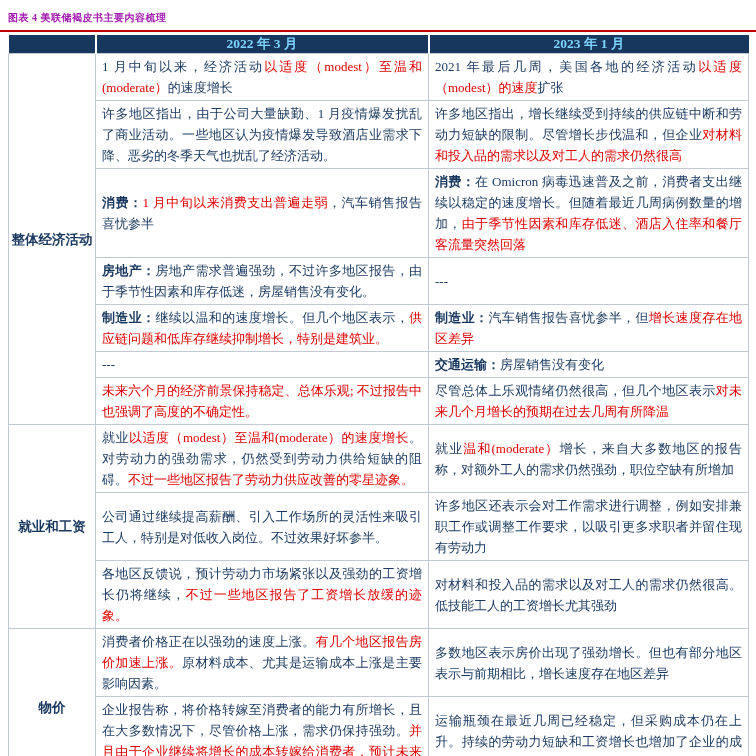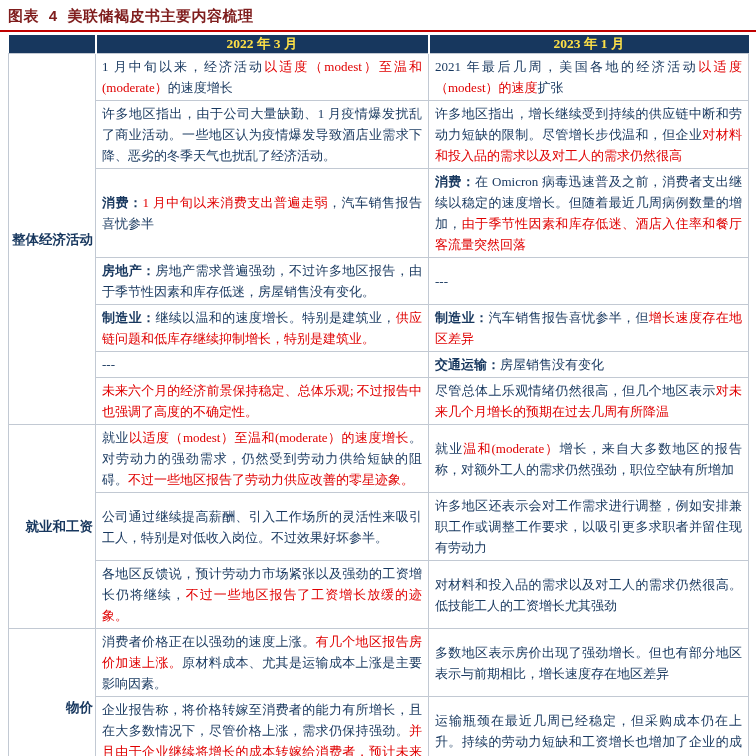--- a/index.html
+++ b/index.html
@@ -3,64 +3,63 @@
 <meta charset="utf-8">
 <style>
   * { margin:0; padding:0; box-sizing:border-box; }
   html,body { width:756px; height:756px; background:#ffffff; overflow:hidden; }
   body {
     font-family:"Liberation Serif","DejaVu Serif",serif;
     color:#17375E;
     padding:8px 8px 0 8px;
   }
   .chart-title {
-    font-size:15px;
+    font-size:10px;
     font-weight:bold;
-    color:#7f1d1d;
+    color:#a21caf;
     letter-spacing:0.5px;
     padding-left:0px;
     line-height:19px;
-    font-family:Liberation Mono, monospace;
   }
   .title-rule {
     height:2px;
     background:#C00000;
     margin:3px -8px 3px -8px;
   }
   table {
     border-collapse:collapse;
     table-layout:fixed;
     width:740px;
   }
   col.c-cat { width:87px; }
   col.c-mar { width:333px; }
   col.c-jan { width:320px; }
   thead th {
     background:#17375E;
-    color:#fde047;
+    color:#7dd3fc;
     font-size:13.5px;
     font-weight:bold;
     height:17px;
     vertical-align:middle;
     border:none;
   }
   thead th.sep { border-left:2px solid #ffffff; }
   tbody td {
     border:1px solid #C2C9D3;
     font-size:13px;
     line-height:21px;
     padding:2px 6px;
     vertical-align:middle;
     text-align:justify;
     color:#17375E;
   }
   tbody td.cat {
     font-size:13.5px;
     font-weight:bold;
-    text-align:right;
+    text-align:center;
     padding:2px 2px;
   }
   span.red { color:#E00000; }
   span.bold { font-weight:bold;margin-top:28px; }
 </style>
 </head>
 <body>
 
 <div class="chart-title">图表 4  美联储褐皮书主要内容梳理</div>
 <div class="title-rule"></div>
@@ -90,21 +89,21 @@
       </tr>
       <tr>
         <td><span class="bold">消费：</span><span class="red">1 月中旬以来消费支出普遍走弱</span><span>，汽车销售报告喜忧参半</span></td>
         <td><span class="bold">消费：</span><span>在 Omicron 病毒迅速普及之前，消费者支出继续以稳定的速度增长。但随着最近几周病例数量的增加，</span><span class="red">由于季节性因素和库存低迷、酒店入住率和餐厅客流量突然回落</span></td>
       </tr>
       <tr>
         <td><span class="bold">房地产：</span><span>房地产需求普遍强劲，不过许多地区报告，由于季节性因素和库存低迷，房屋销售没有变化。</span></td>
         <td><span>---</span></td>
       </tr>
       <tr>
-        <td><span class="bold">制造业：</span><span>继续以温和的速度增长。特别是建筑业，</span><span class="red">供应链问题和低库存继续抑制增长，特别是建筑业。</span></td>
+        <td><span class="bold">制造业：</span><span>继续以温和的速度增长。但几个地区表示，</span><span class="red">供应链问题和低库存继续抑制增长，特别是建筑业。</span></td>
         <td><span class="bold">制造业：</span><span>汽车销售报告喜忧参半，但</span><span class="red">增长速度存在地区差异</span></td>
       </tr>
       <tr>
         <td><span>---</span></td>
         <td><span class="bold">交通运输：</span><span>房屋销售没有变化</span></td>
       </tr>
       <tr>
         <td><span class="red">未来六个月的经济前景保持稳定、总体乐观; 不过报告中也强调了高度的不确定性。</span></td>
         <td><span>尽管总体上乐观情绪仍然很高，但几个地区表示</span><span class="red">对未来几个月增长的预期在过去几周有所降温</span></td>
       </tr>

